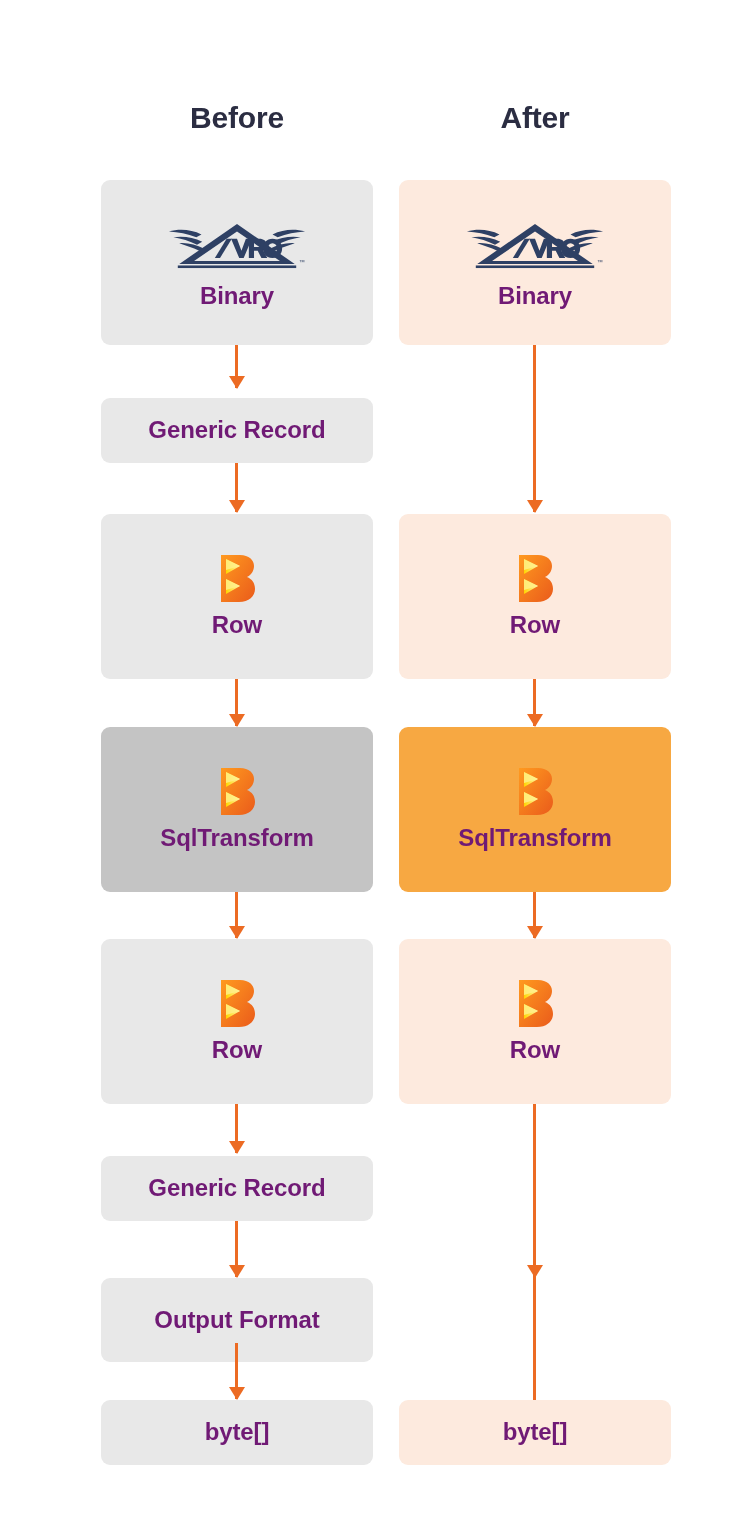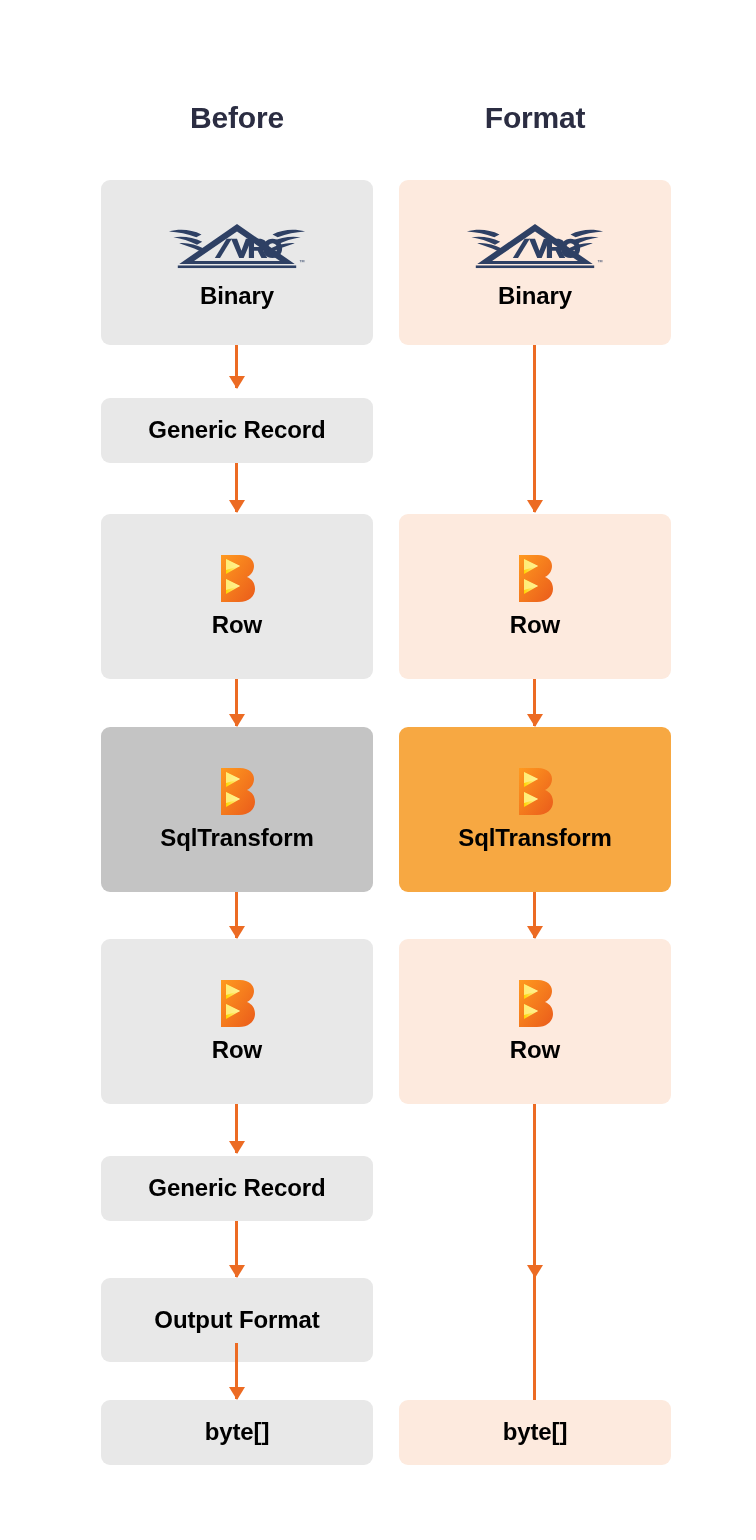--- a/index.html
+++ b/index.html
@@ -38,21 +38,21 @@
     width: 272px;
     border-radius: 9px;
     display: flex;
     flex-direction: column;
     align-items: center;
     justify-content: center;
   }
   .node-label {
     font-size: 24px;
     font-weight: 600;
-    color: #000000;
+    color: #701a75;
     line-height: 1.1;
     text-align: center;
     letter-spacing: -0.1px;
   }
   .node.tall .node-label { margin-top: 10px; }
 
   
   .fill-grey        { background: #e8e8e8; }
   .fill-grey-strong { background: #c4c4c4; }
   .fill-peach       { background: #fdeade; }
@@ -82,21 +82,21 @@
   .logo { display: block; }
   .avro-logo { width: 148px; height: 58px; }
   .beam-logo { width: 38px; height: 47px; }
 </style>
 </head>
 <body>
 
 <div id="diagram">
 
   <div class="col-title" id="title-before">Before</div>
-  <div class="col-title" id="title-after">Format</div>
+  <div class="col-title" id="title-after">After</div>
 
   <div class="node tall fill-grey" style="left:92px; top:180px; height:165px;">
     <span class="logo avro-logo">
       <svg viewBox="0 0 200 78" width="148" height="58" aria-hidden="true">
         <g fill="#2e4064">
 
           <path d="M8 22c14-4 30-3 44 4l-7 4c-12-5-24-7-37-8z"></path>
           <path d="M14 30c13-2 27 0 39 6l-7 4c-10-5-21-8-32-10z"></path>
           <path d="M22 38c11-1 23 2 33 7l-6 3c-9-4-18-7-27-10z"></path>
 

